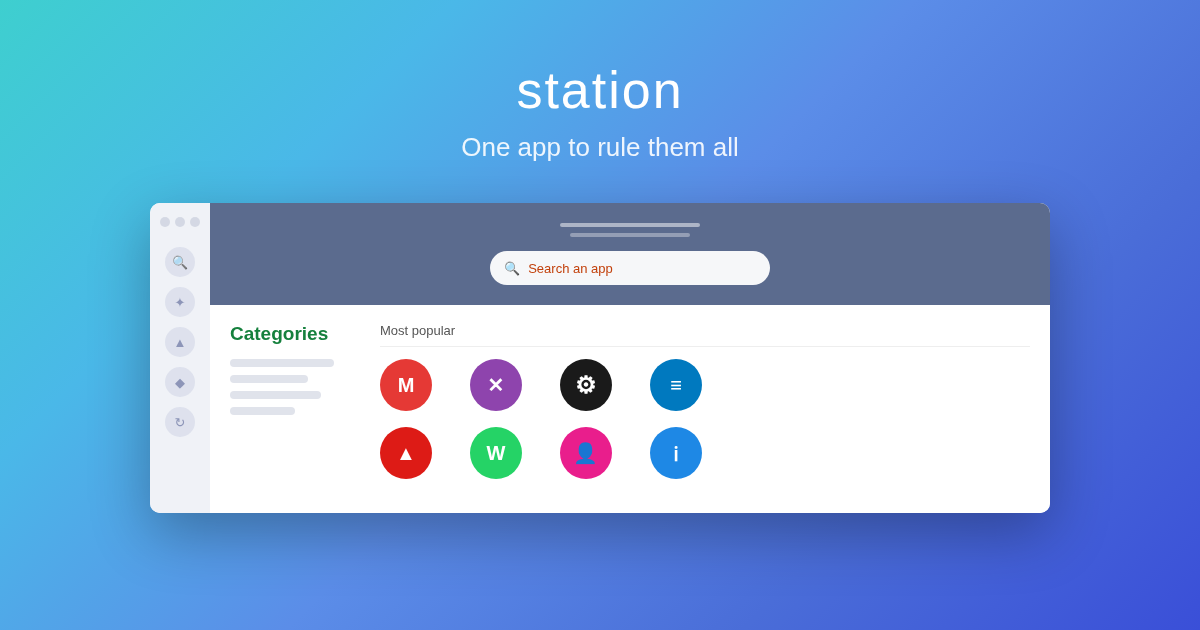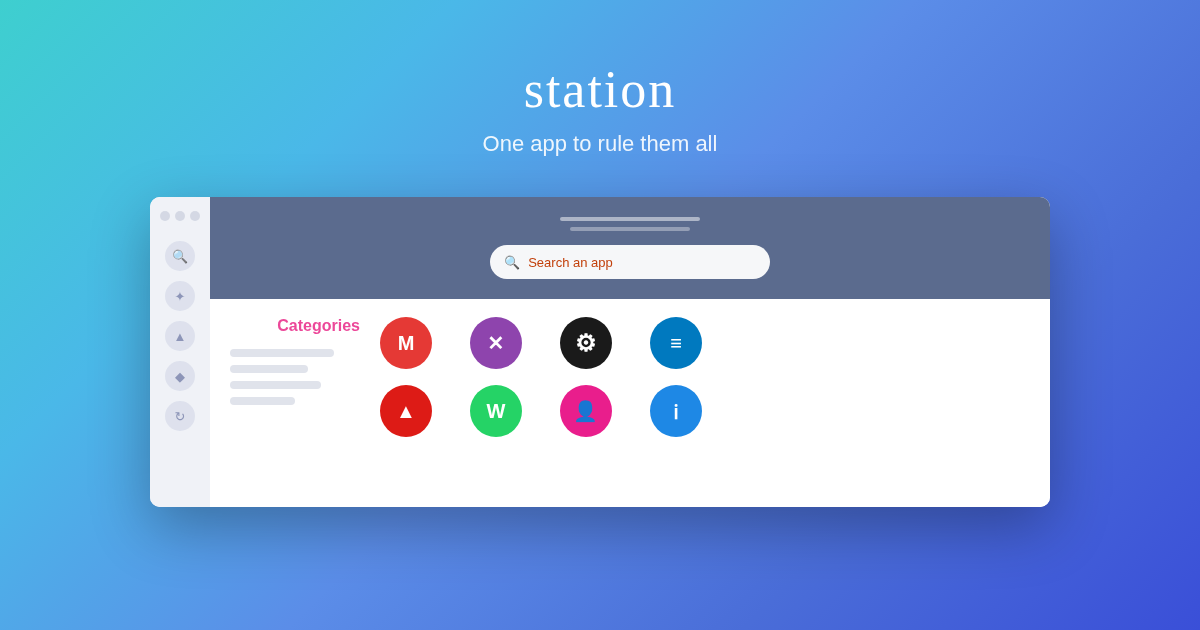--- a/index.html
+++ b/index.html
@@ -16,26 +16,25 @@
       justify-content: flex-start;
       padding-top: 60px;
     }
 
     .hero-title {
       color: white;
       font-size: 52px;
       font-weight: 300;
       letter-spacing: 2px;
       margin-bottom: 12px;
-      font-family: Liberation Serif, serif;
     }
 
     .hero-subtitle {
       color: rgba(255,255,255,0.9);
-      font-size: 22px;
+      font-size: 26px;
       font-weight: 300;
       margin-bottom: 40px;
     }
 
     
     .app-window {
       width: 900px;
       height: 310px;
       border-radius: 10px;
       overflow: hidden;
@@ -149,25 +148,24 @@
       gap: 20px;
     }
 
     
     .categories-col {
       width: 130px;
       flex-shrink: 0;
     }
 
     .categories-title {
-      font-size: 16px;
+      font-size: 19px;
       font-weight: 600;
-      color: #ec4899;
+      color: #15803d;
       margin-bottom: 14px;
-      text-align: right;
     }
 
     .category-line {
       height: 8px;
       background: #e0e3eb;
       border-radius: 4px;
       margin-bottom: 8px;
     }
 
     
@@ -250,20 +248,21 @@
 
       <div class="categories-col">
         <div class="categories-title">Categories</div>
         <div class="category-line" style="width:80%"></div>
         <div class="category-line" style="width:60%"></div>
         <div class="category-line" style="width:70%"></div>
         <div class="category-line" style="width:50%"></div>
       </div>
 
       <div class="apps-col">
+        <div class="section-label">Most popular</div>
         <div class="apps-grid">
 
           <div class="app-icon app-gmail">
             <span>M</span>
           </div>
           <div class="app-icon app-xmind">
             <span>✕</span>
           </div>
           <div class="app-icon app-github">
             <span style="font-size:24px;">⚙</span>

